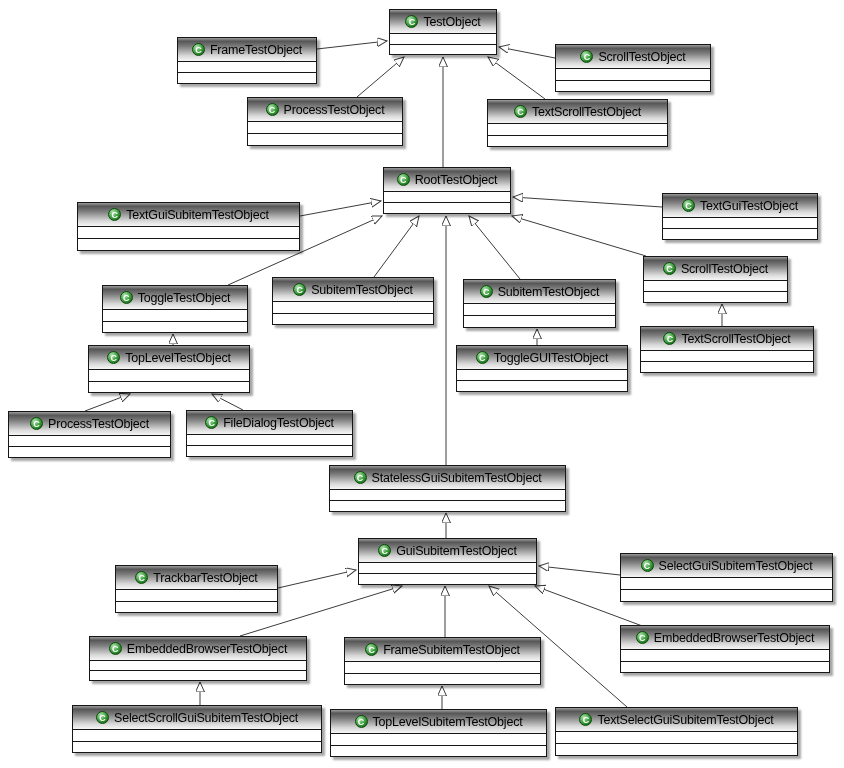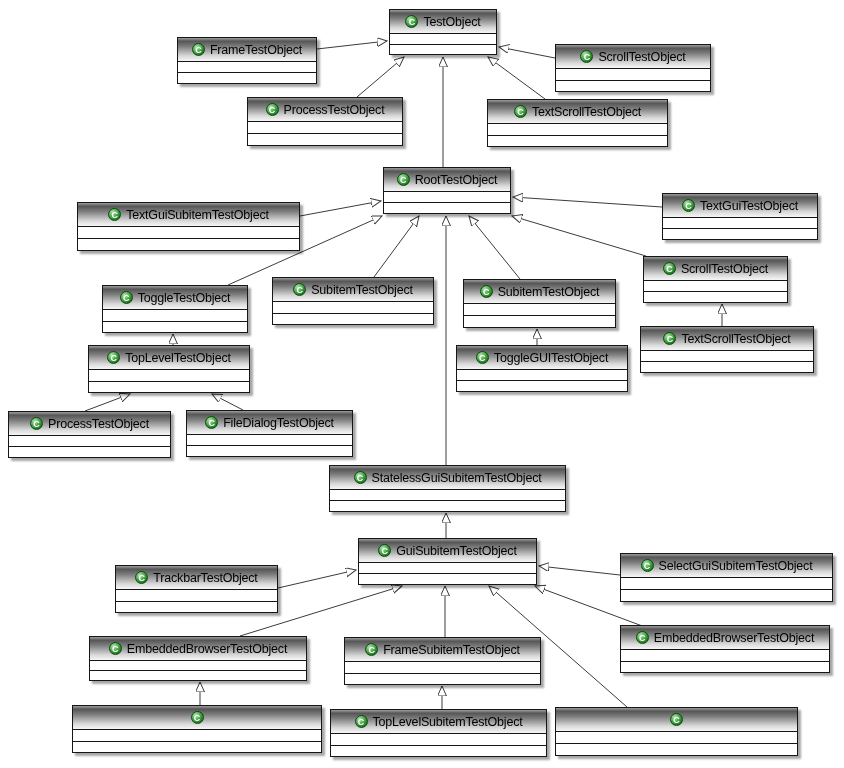--- a/index.html
+++ b/index.html
@@ -304,27 +304,29 @@
         <div class="uml-header">
           <span class="uml-icon">C</span>
           <span class="uml-name">FrameSubitemTestObject</span>
         </div>
         <div class="uml-compartment"></div>
         <div class="uml-compartment"></div>
       </div>
       <div class="uml-class" style="left: 72px; top: 705px; width: 250px; height: 48px;">
         <div class="uml-header">
           <span class="uml-icon">C</span>
+          <span class="uml-name">SelectScrollGuiSubitemTestObject</span>
         </div>
         <div class="uml-compartment"></div>
         <div class="uml-compartment"></div>
       </div>
       <div class="uml-class" style="left: 555px; top: 707px; width: 243px; height: 49px;">
         <div class="uml-header">
           <span class="uml-icon">C</span>
+          <span class="uml-name">TextSelectGuiSubitemTestObject</span>
         </div>
         <div class="uml-compartment"></div>
         <div class="uml-compartment"></div>
       </div>
       <div class="uml-class" style="left: 330px; top: 709px; width: 217px; height: 48px;">
         <div class="uml-header">
           <span class="uml-icon">C</span>
           <span class="uml-name">TopLevelSubitemTestObject</span>
         </div>
         <div class="uml-compartment"></div>

